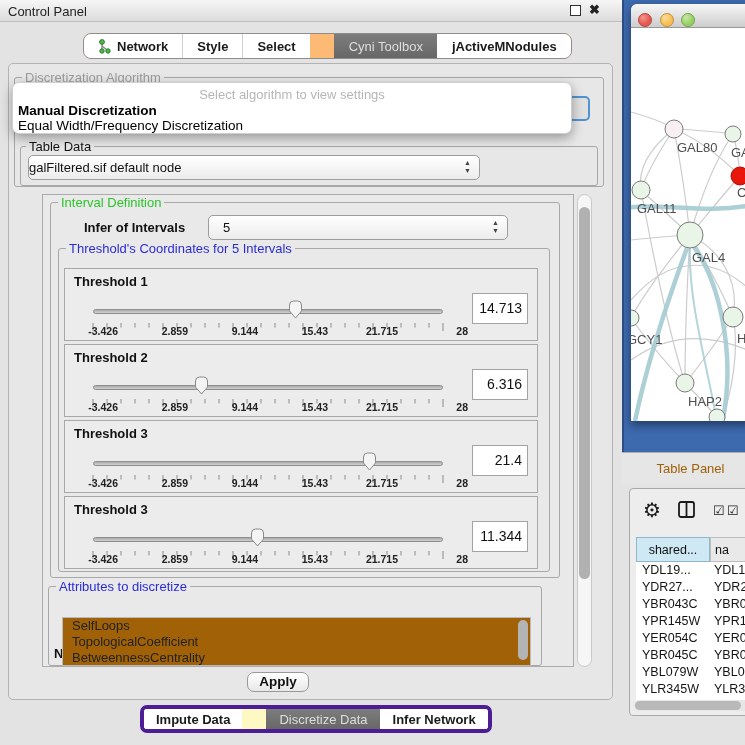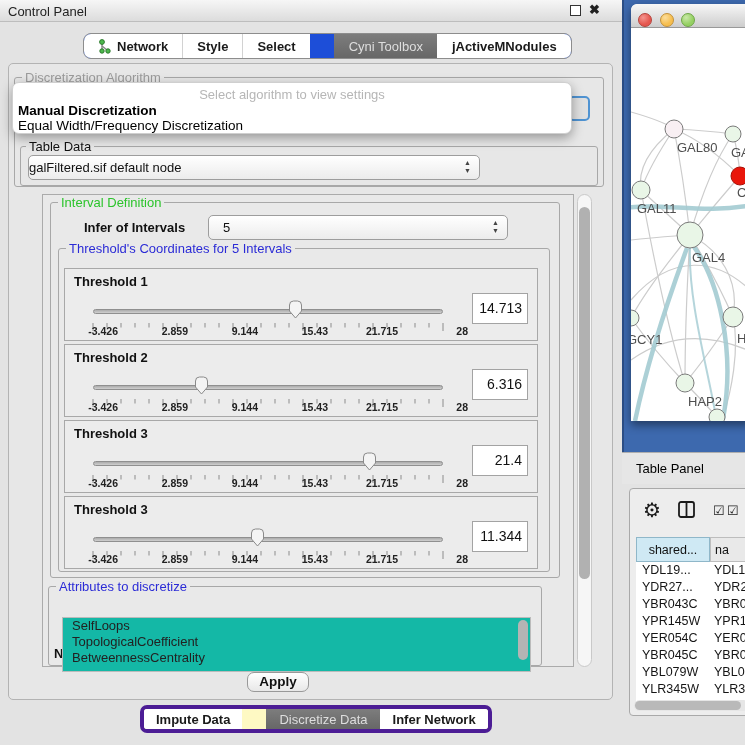--- a/index.html
+++ b/index.html
@@ -7,21 +7,21 @@
   .abs { position:absolute; }
 
   
   #control-panel { left:0; top:0; width:622px; height:745px; background:#e3e3e3; }
   #cp-titlebar { left:0; top:0; width:622px; height:22px; background:linear-gradient(#f6f6f6,#dcdcdc); border-bottom:1px solid #bdbdbd; }
   #cp-title { left:8px; top:4px; font-size:13px; color:#222;text-align:center; }
   #float-icon { left:570px; top:5px; width:11px; height:11px; border:1.6px solid #333; background:#fff; }
   #close-icon { left:589px; top:2px; font-size:13px; font-weight:bold; color:#222; cursor:default; }
 
   
-  #top-tab-bar { left:83px; top:33px; height:26px; display:flex; background:#1d4ed8; border:1px solid #8d8d8d; border-radius:8px; overflow:hidden;text-align:right; }
+  #top-tab-bar { left:83px; top:33px; height:26px; display:flex; background:#fdba74; border:1px solid #8d8d8d; border-radius:8px; overflow:hidden;text-align:right; }
   .tab { display:flex; align-items:center; padding:0 14px; font-size:13px; font-weight:bold; color:#1a1a1a; background:#fff; white-space:nowrap; }
   .tab + .tab { border-left:1px solid #d2d2d2; }
   .tab.sel { background:linear-gradient(#7d7d7d,#676767); color:#dedede; font-weight:normal; border-left-color:transparent;margin-left:24px; }
   .tab.sel + .tab { border-left-color:transparent; }
   .net-icon { margin-right:6px; display:inline-flex; }
 
   
   #outer-box { left:8px; top:63px; width:605px; height:637px; background:#e7e7e7; border:1px solid #b3b3b3; border-radius:5px; }
 
   
@@ -59,40 +59,40 @@
   .tbox .t-title { position:absolute; left:9px; top:5px; font-size:13px; font-weight:bold; color:#111; }
   .tbox .track { position:absolute; left:28px; top:40px; width:350px; height:5px; border:1px solid #8f8f8f; border-radius:3px; background:linear-gradient(#ababab,#cfcfcf); }
   .tbox .thumb { position:absolute; top:31px; }
   .tbox .ticks { position:absolute; left:26px; top:48px; }
   .tbox .tick-label { position:absolute; top:56px; width:50px; text-align:right; font-size:10.5px; font-weight:bold; color:#222; }
   .tbox .val { position:absolute; left:407px; top:24px; width:56px; height:31px; background:#fff; border:1px solid #a3a3a3; font-size:14px; color:#111; text-align:right; line-height:29px; padding-right:5px; }
 
   #attr-group { left:48px; top:586px; width:494px; height:80px; }
   #attr-legend { left:56px; top:579px; color:#2b2bd6; }
   #attr-subtitle { left:54px; top:598px; font-size:13px; font-weight:bold; color:#111;margin-top:48px; }
-  #attr-list { left:62px; top:617px; width:469px; height:55px; background:#14b8a6; border:1px solid #bbb; overflow:hidden; }
+  #attr-list { left:62px; top:617px; width:469px; height:49px; background:#a16207; border:1px solid #bbb; overflow:hidden; }
   .attr-item { font-size:13px; color:#222; padding:1px 0 1px 9px; line-height:14px; }
   #attr-scroll { position:absolute; right:2px; top:2px; width:10px; height:40px; background:#b4b4b4; border-radius:5px; }
 
   #apply-btn { left:247px; top:672px; width:62px; height:20px; background:linear-gradient(#ffffff,#e8e8e8); border:1px solid #999; border-radius:7px; font-size:13.5px; font-weight:bold; color:#111; text-align:center; line-height:18px; }
 
   #bottom-tab-bar { left:140px; top:705px; height:28px; display:flex; background:#fef9c3; border:4px solid #4c1d95; border-radius:7px; overflow:hidden; }
   #bottom-tab-bar .tab { padding:0 12px; font-size:13px; }
 
   
   #blue-area { left:622px; top:0; width:123px; height:455px; background:#3d69ae; border-left:2px solid #2c4e85; }
   #net-window { left:631px; top:4px; width:121px; height:417px; background:#fff; border-radius:6px 6px 0 0; box-shadow:0 4px 10px rgba(0,0,0,.45); overflow:hidden; }
   #net-titlebar { left:0; top:0; width:121px; height:24px; background:linear-gradient(#f7f7f7,#cdcdcd); border-bottom:1px solid #999; border-radius:6px 6px 0 0; }
   .light { position:absolute; top:9px; width:14px; height:14px; border-radius:50%; }
   #light-red { left:7px; background:radial-gradient(circle at 35% 30%, #f4948e, #e5574f 60%); border:1px solid #b5423b; }
   #light-yellow { left:29px; background:radial-gradient(circle at 35% 30%, #fbdd9b, #f6be4f 60%); border:1px solid #c39138; }
   #light-green { left:50px; background:radial-gradient(circle at 35% 30%, #c9e8a8, #95d063 60%); border:1px solid #6ea647; }
   #net-canvas { left:0; top:24px; width:121px; height:393px; background:#fff; }
 
-  #table-panel-title { left:622px; top:452px; width:123px; height:32px; background:#e6e6e6; border-top:1px solid #aeaeae; font-size:13px; color:#000000; line-height:32px; padding-left:14px; }
+  #table-panel-title { left:622px; top:452px; width:123px; height:32px; background:#e6e6e6; border-top:1px solid #aeaeae; font-size:13px; color:#a16207; line-height:32px; padding-left:14px;text-align:center; }
   #table-box { left:629px; top:488px; width:123px; height:228px; background:#ededed; border:1px solid #a9a9a9; border-radius:4px; overflow:hidden; }
   #table-toolbar { left:0; top:0; width:123px; height:44px; }
   #gear-icon { position:absolute; left:13px; top:9px; font-size:20px; color:#1a1a1a; }
   #columns-icon { position:absolute; left:48px; top:12px; }
   .check-icon { position:absolute; top:14px; font-size:13px; color:#1a1a1a; }
   #check-icon-1 { left:83px; }
   #check-icon-2 { left:97px; }
   #table-header { left:6px; top:48px; width:117px; height:25px; display:flex; }
   .hcell { font-size:12.5px; color:#111; text-align:center; line-height:25px; border:1px solid #bdbdbd; background:#e9e9e9; overflow:hidden; white-space:nowrap; }
   #hcell-0 { width:74px; background:#cfe9f4; border-color:#8fb7c9; }

